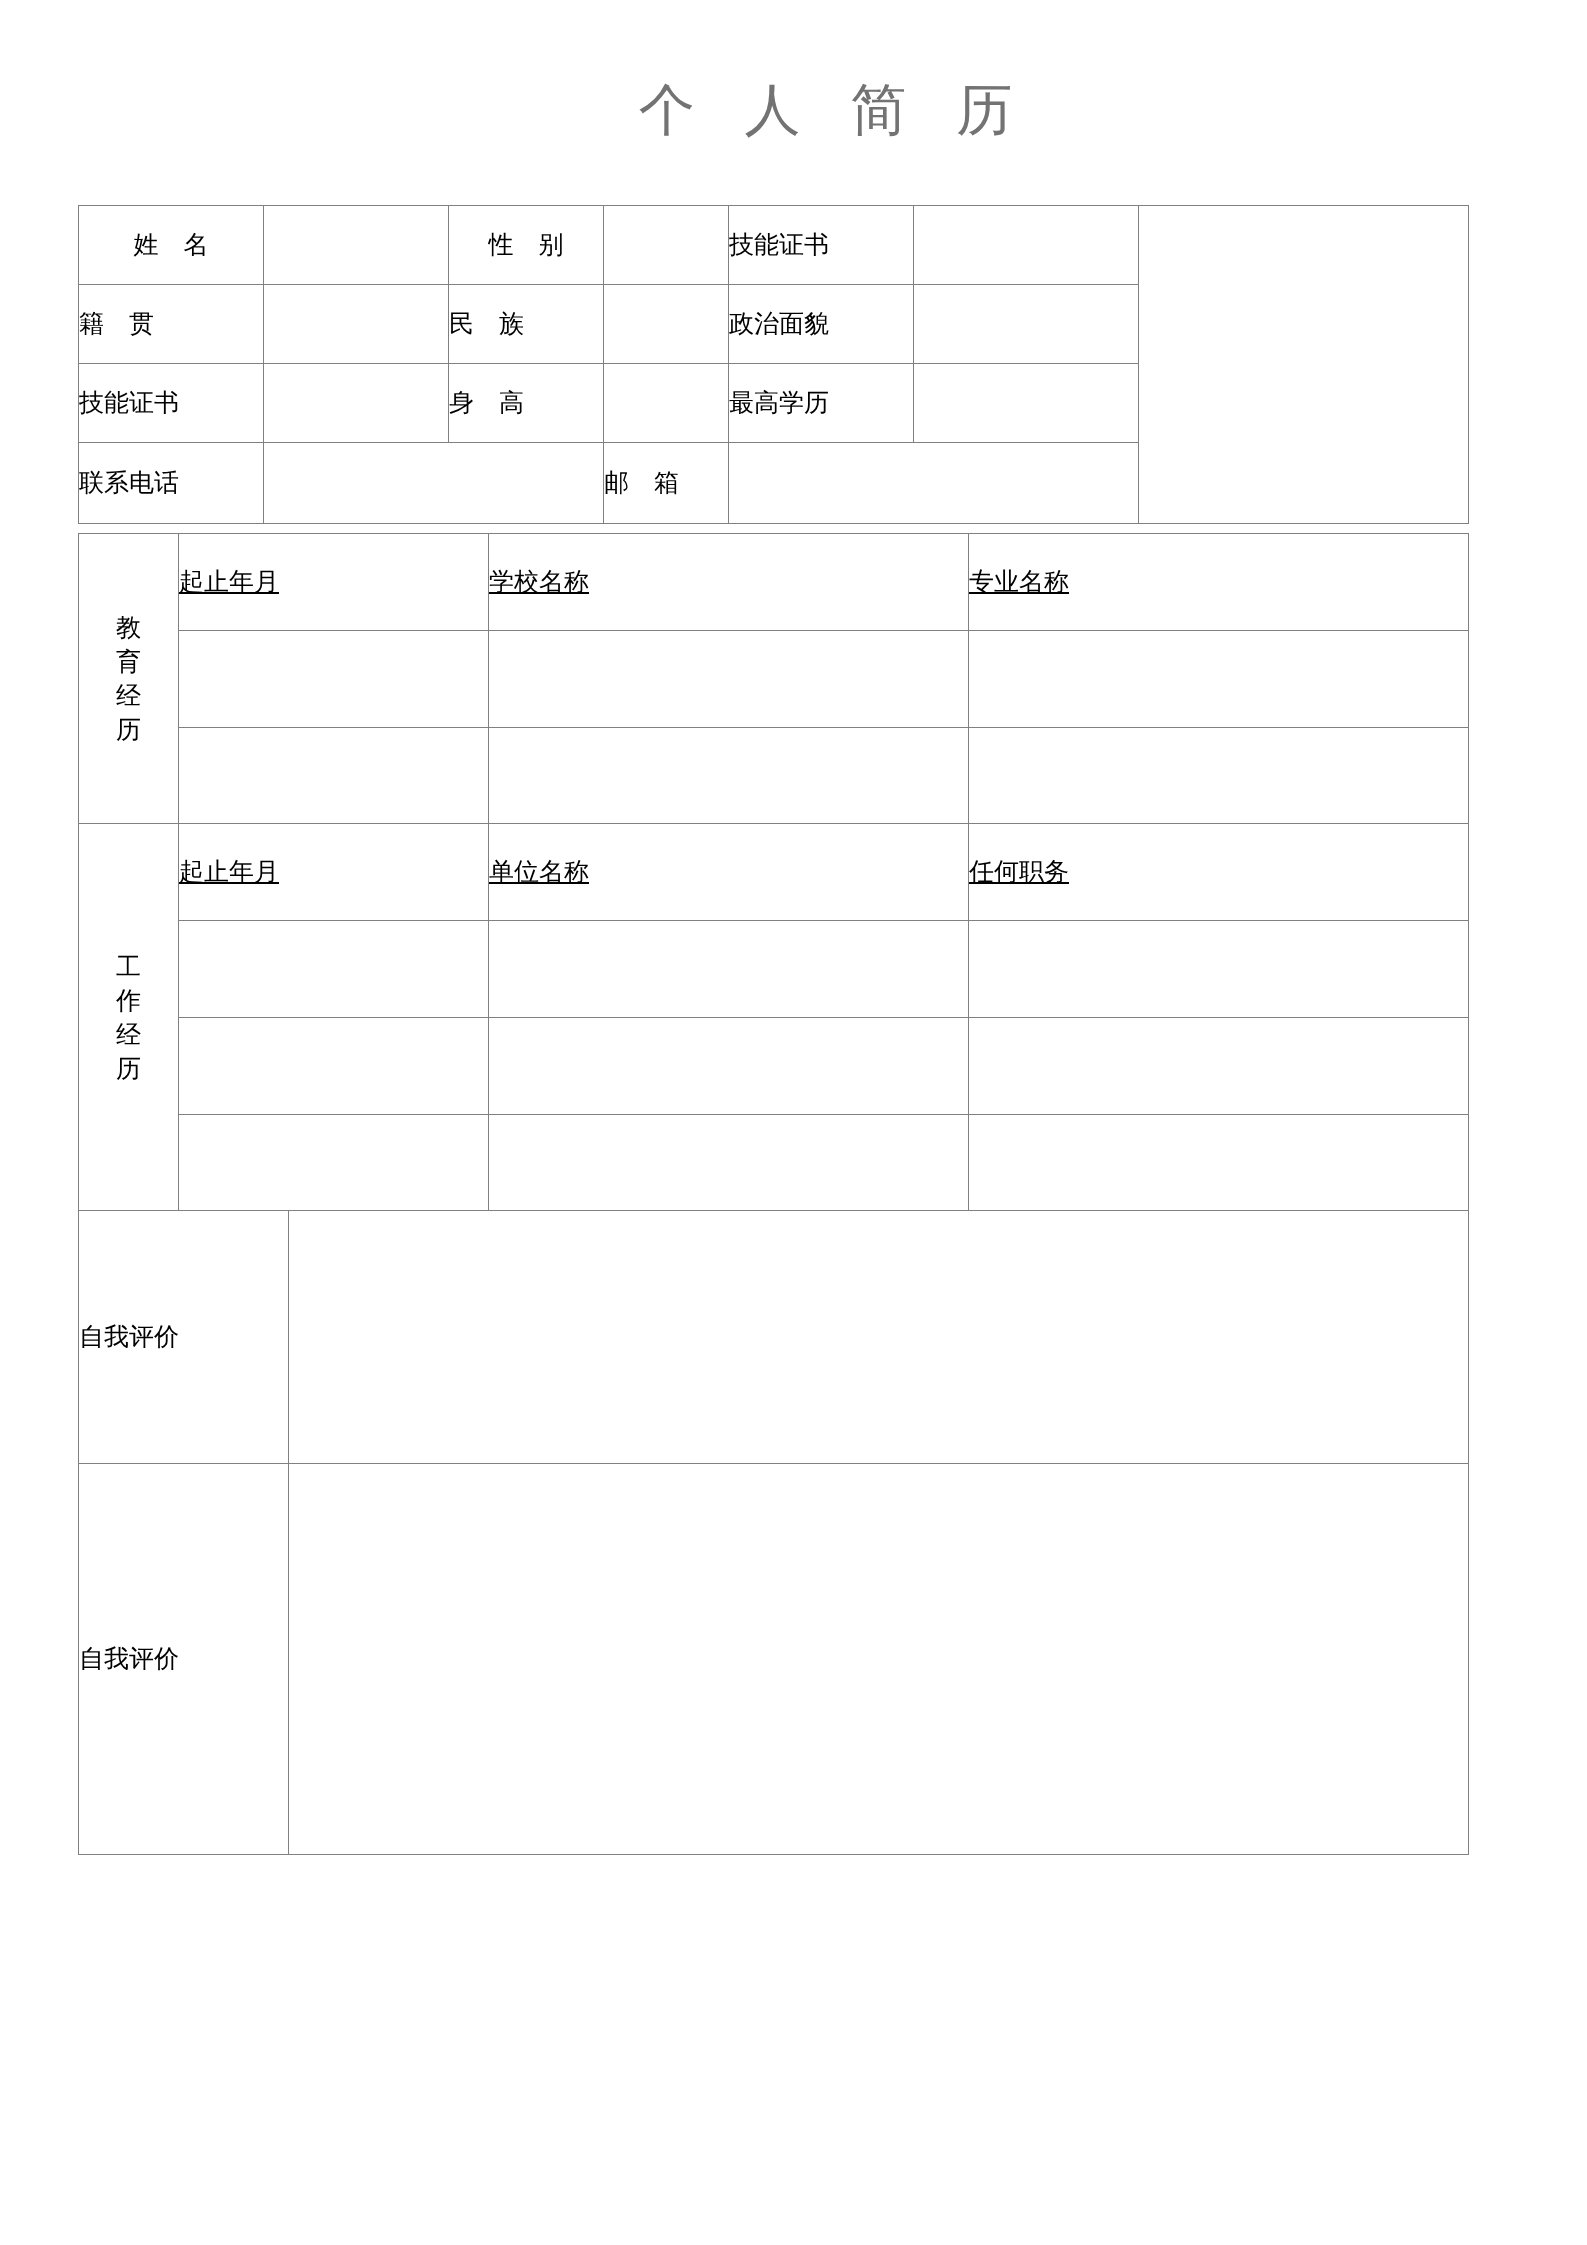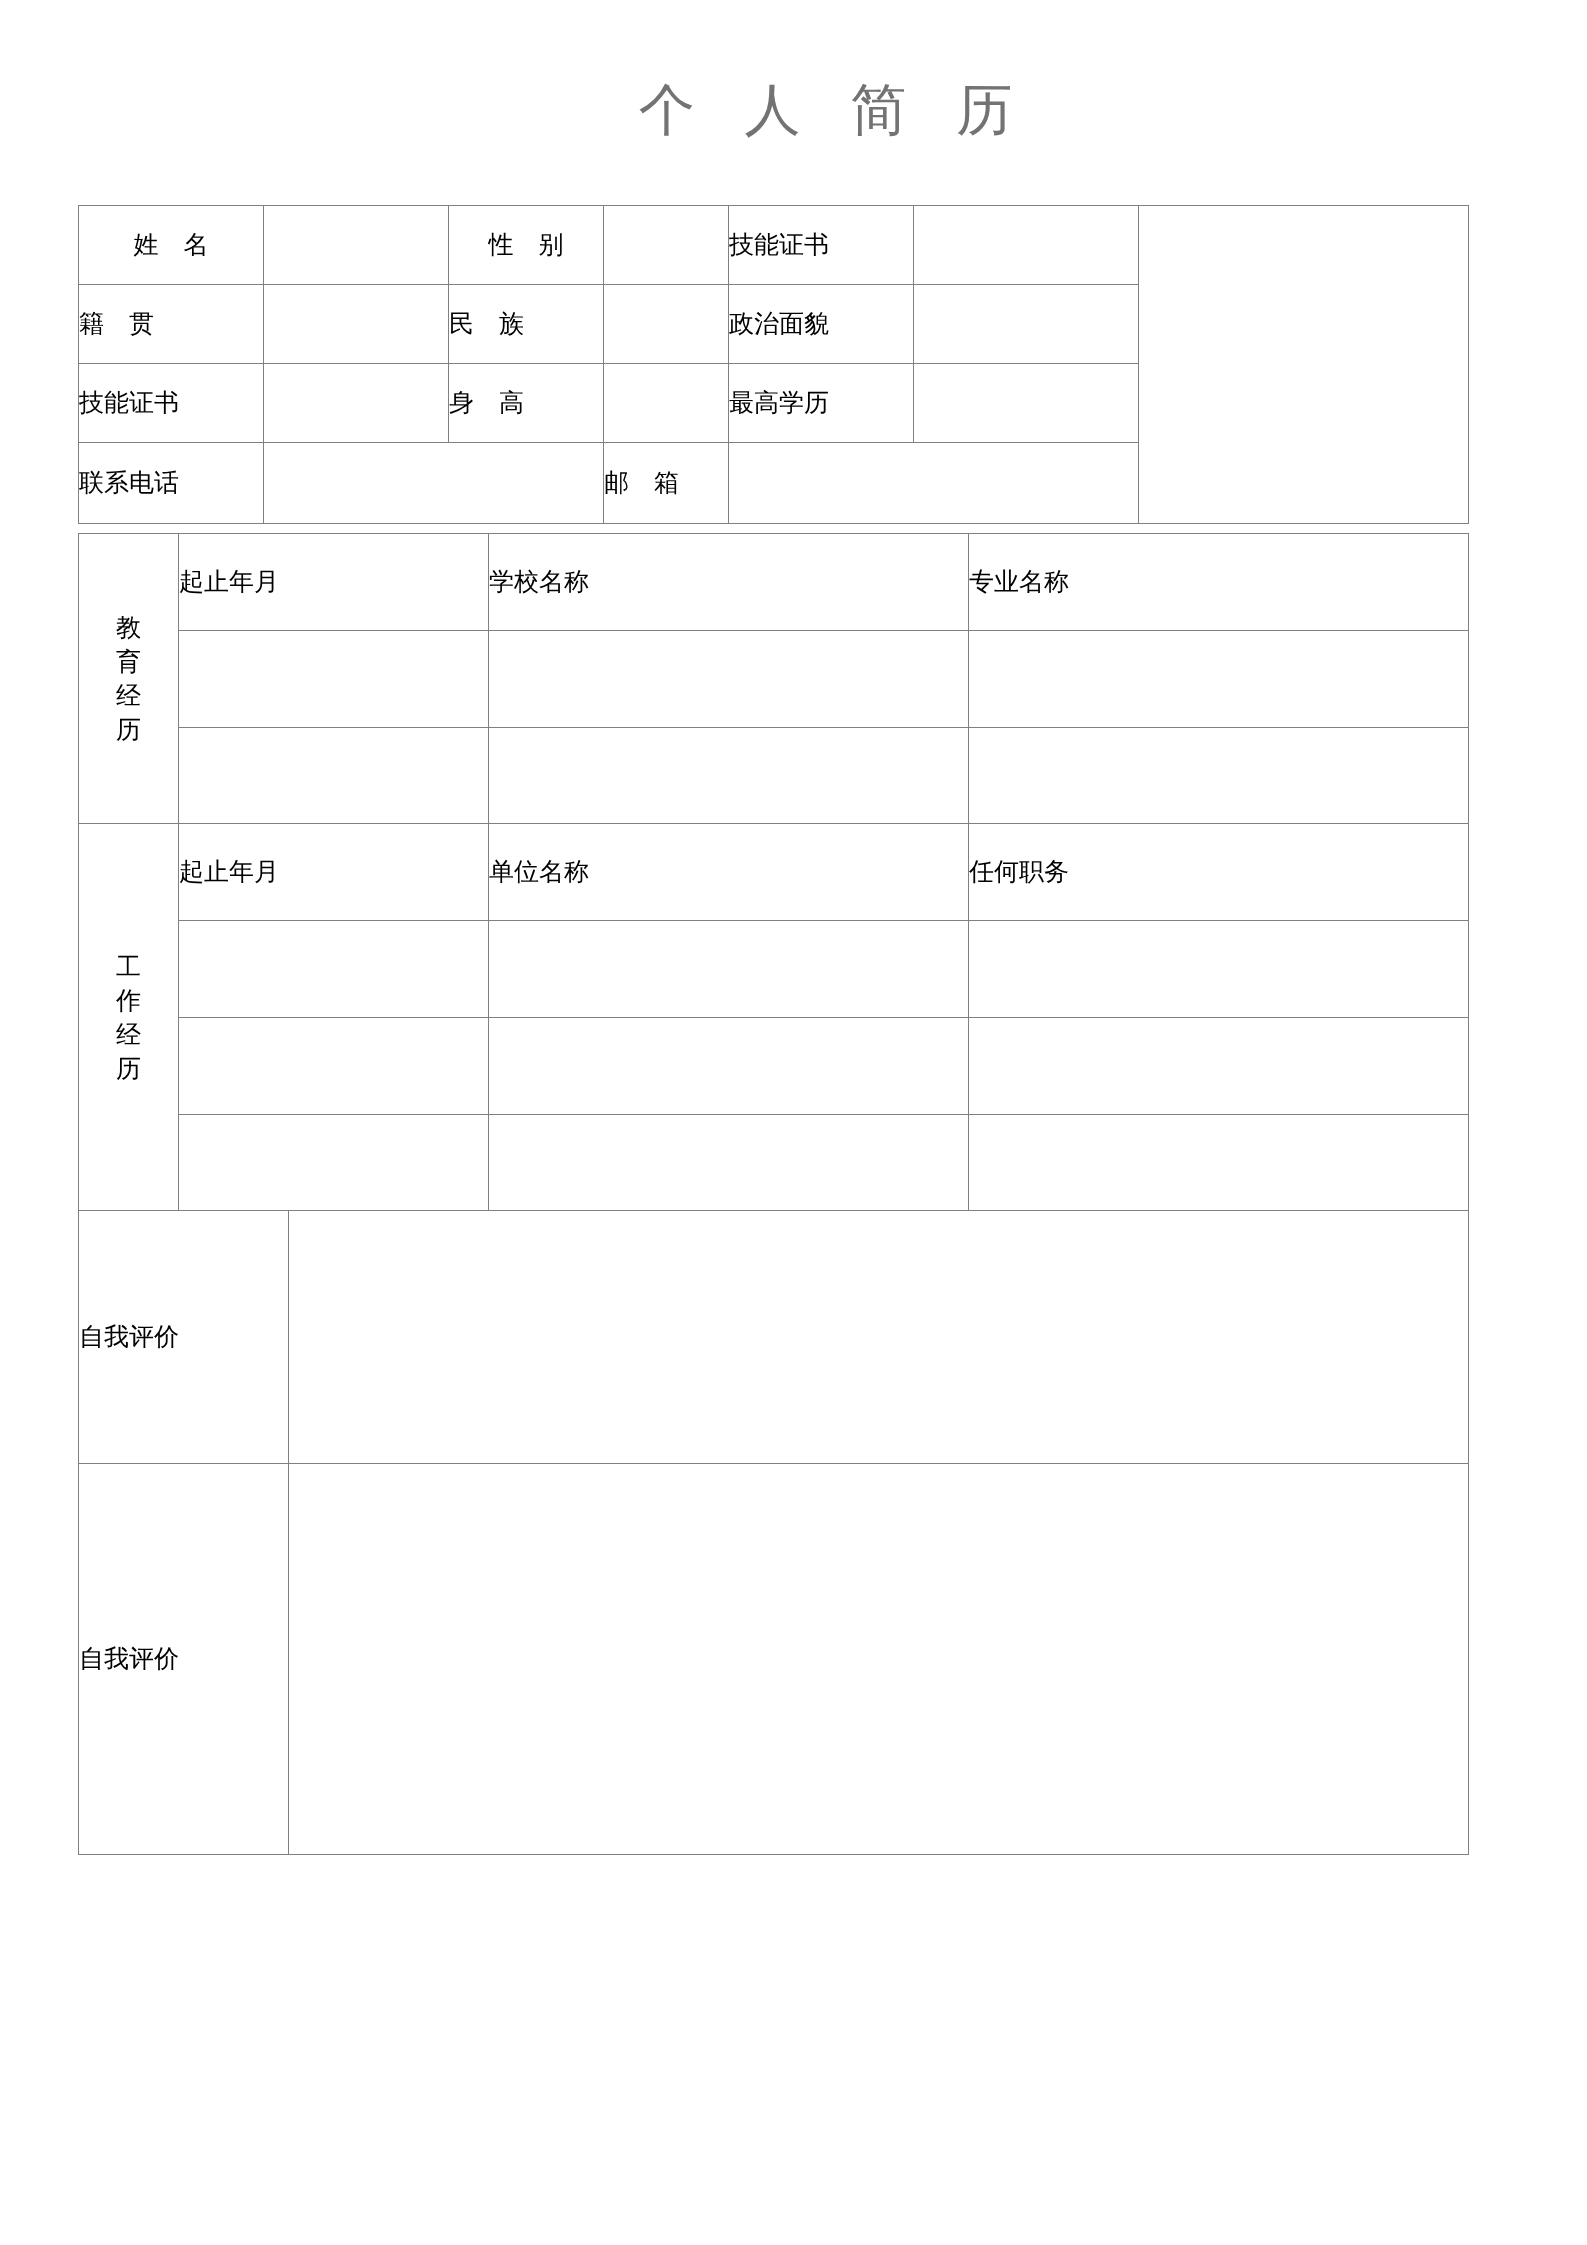--- a/index.html
+++ b/index.html
@@ -51,21 +51,21 @@
     border: 1px solid #808080;
     padding: 0;
     vertical-align: middle;
     font-size: 25px;
     line-height: 34px;
     color: #000000;
     font-weight: 400;
     margin-left: 24px;
   }
   .pad-l { padding-left: 16px; }
-  .pad-l-wide { padding-left: 22px; }
+  .pad-l-wide { padding-left: 22px; text-decoration: underline; }
   .ctr { text-align: center; }
 
   
   #t-basic { left: 78px; top: 205px; width: 1390px; }
 
   
   #t-edu { left: 78px; top: 533px; width: 1390px; }
 
   
   #t-work { left: 78px; top: 823px; width: 1390px; }

